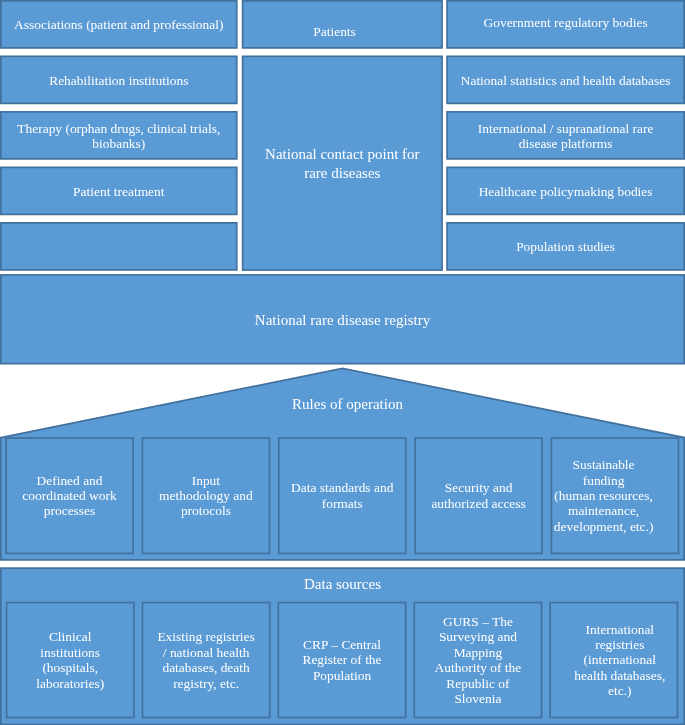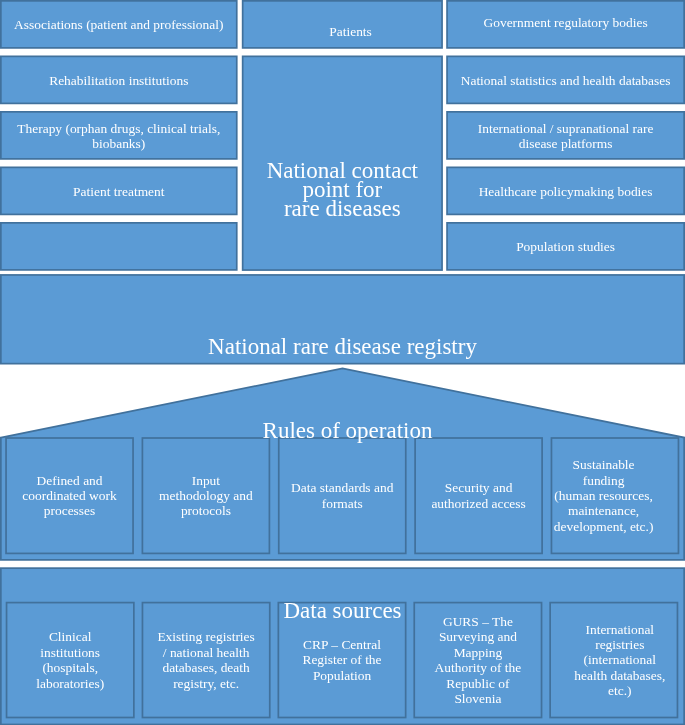--- a/index.html
+++ b/index.html
@@ -9,21 +9,21 @@
 
   #stage{position:relative;width:685px;height:725px;background:#ffffff;
          -webkit-mask-image:linear-gradient(#000,#000);mask-image:linear-gradient(#000,#000);}
 
   #shapes{position:absolute;left:0;top:0;width:685px;height:725px;}
 
   .lbl{position:absolute;box-sizing:border-box;
        display:flex;align-items:center;justify-content:center;
        text-align:center;white-space:pre-line;
        font-size:13.45px;line-height:15.4px;padding-top:2px;font-family:Liberation Serif, serif;}
-  .big{font-size:23px;line-height:19px;margin-top:26px;}
+  .big{font-size:15px;line-height:19px;}
 </style>
 </head>
 <body>
 
 <div id="stage">
 
 <svg id="shapes" viewBox="0 0 685 725" width="685" height="725">
   <g fill="#5B9BD5" stroke="#41719C" stroke-width="1.7">
     <rect x="0.85" y="0.85" width="235.90" height="47.05"></rect>
     <rect x="0.85" y="56.35" width="235.90" height="47.05"></rect>
@@ -52,21 +52,21 @@
     <rect x="550.15" y="602.60" width="127.30" height="114.90"></rect>
   </g>
 </svg>
 
   <div class="lbl" style="left:0;top:-0.45px;width:237.6px;height:48.75px">Associations (patient and professional)</div>
   <div class="lbl" style="left:0;top:55.05px;width:237.6px;height:48.75px">Rehabilitation institutions</div>
   <div class="lbl" style="left:0;top:110.55px;width:237.6px;height:48.75px">Therapy (orphan drugs, clinical trials,
 biobanks)</div>
   <div class="lbl" style="left:0;top:166.05px;width:237.6px;height:48.75px">Patient treatment</div>
 
-  <div class="lbl" style="left:250px;top:-0.45px;width:201.1px;height:63px">Patients</div>
+  <div class="lbl" style="left:234px;top:-0.45px;width:201.1px;height:63px">Patients</div>
 
   <div class="lbl big" style="left:241.8px;top:55.05px;width:201.1px;height:215.4px">National contact point for
 rare diseases</div>
 
   <div class="lbl" style="left:446.2px;top:-0.45px;width:238.8px;height:45px">Government regulatory bodies</div>
   <div class="lbl" style="left:446.2px;top:55.05px;width:238.8px;height:48.75px">National statistics and health databases</div>
   <div class="lbl" style="left:446.2px;top:110.55px;width:238.8px;height:48.75px">International / supranational rare
 disease platforms</div>
   <div class="lbl" style="left:446.2px;top:166.05px;width:238.8px;height:48.75px">Healthcare policymaking bodies</div>
   <div class="lbl" style="left:446.2px;top:221.55px;width:238.8px;height:48.75px">Population studies</div>

